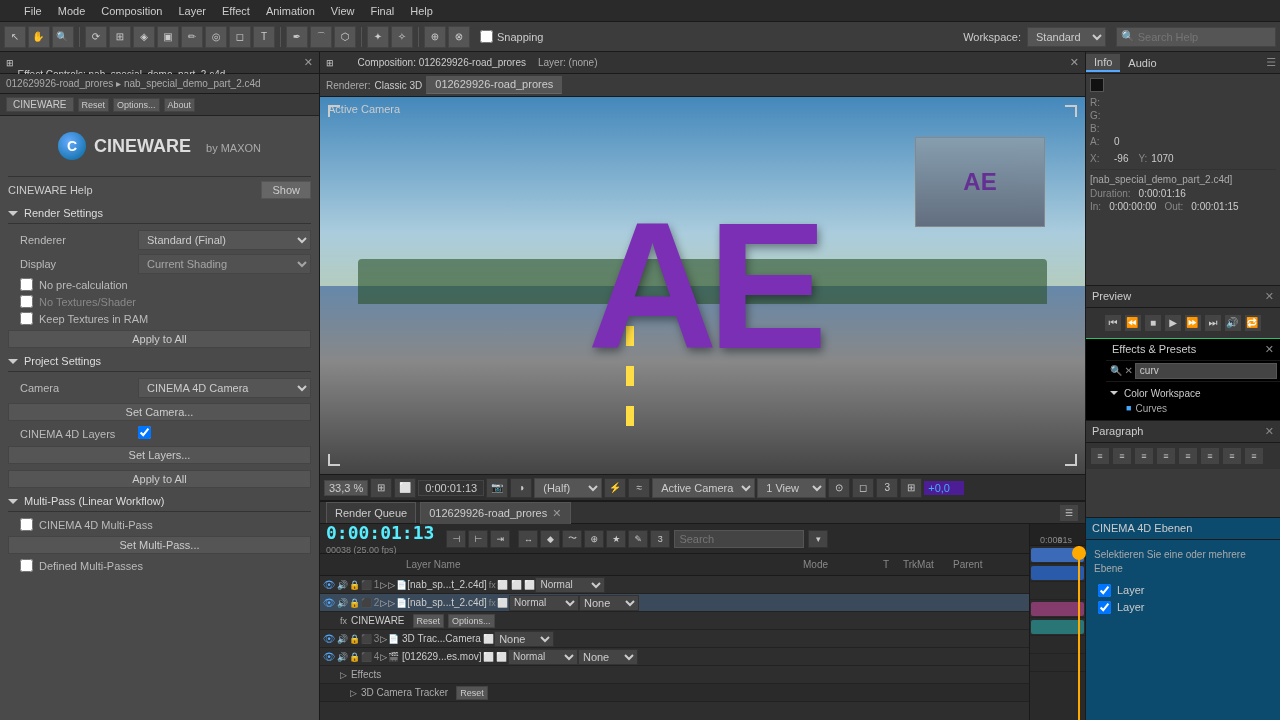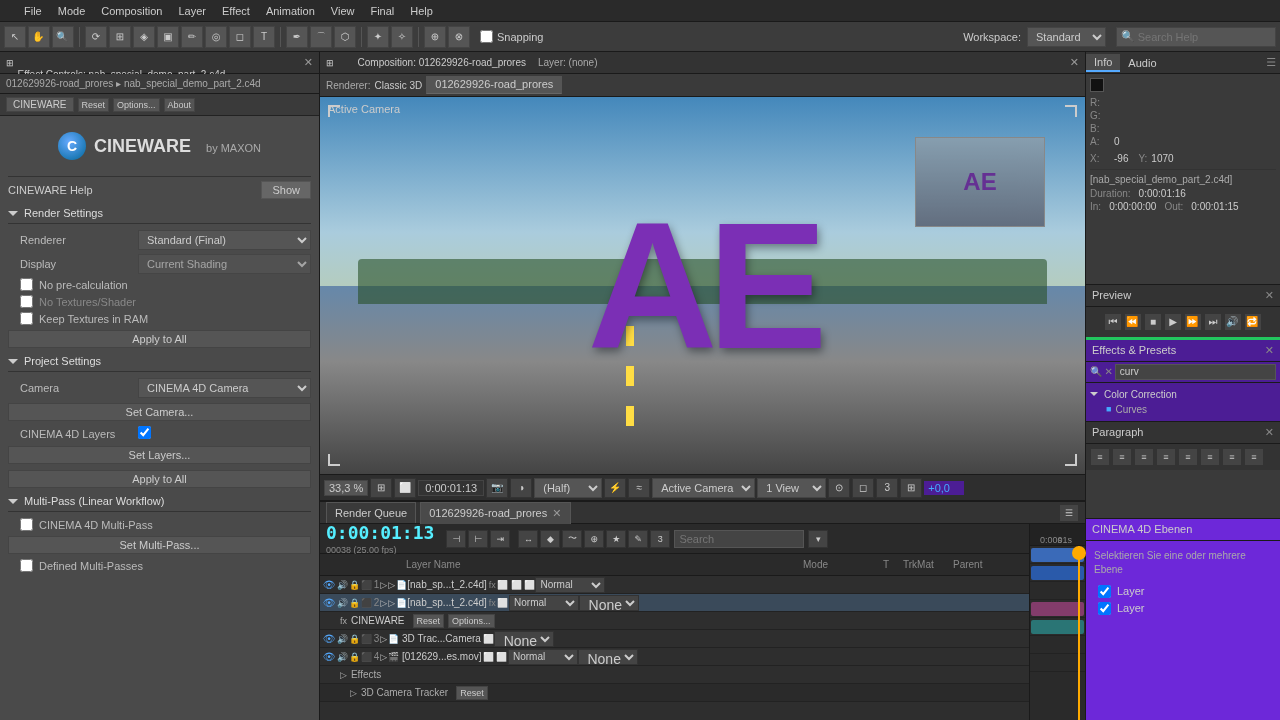--- a/index.html
+++ b/index.html
@@ -110,21 +110,21 @@
     .col-parent { width: 70px; }
 
     
     .layer-rows { flex: 1; overflow-y: auto; }
     .layer-row { height: 18px; display: flex; align-items: center; padding: 0 2px; border-bottom: 1px solid #222; font-size: 10px; color: #bbb; }
     .layer-row.selected { background: #3a4a5a; }
     .layer-icon-area { display: flex; align-items: center; gap: 1px; min-width: 80px; }
     .layer-vis { width: 14px; text-align: center; color: #5af; font-size: 10px; cursor: pointer; }
     .layer-name { color: #ccc; font-size: 10px; white-space: nowrap; overflow: hidden; text-overflow: ellipsis; max-width: 120px; }
     .layer-mode-sel { background: #444; border: 1px solid #333; color: #ccc; font-size: 10px; height: 16px; width: 70px; }
-    .layer-parent-sel { background: #444; border: 1px solid #333; color: #ccc; font-size: 14px; height: 16px; width: 60px; text-align: right; }
+    .layer-parent-sel { background: #444; border: 1px solid #333; color: #ccc; font-size: 11px; height: 16px; width: 60px; }
     .btn-tiny { background: #555; border: 1px solid #444; color: #ccc; font-size: 9px; padding: 0 3px; cursor: pointer; height: 14px; }
     .effects-row { height: 18px; display: flex; align-items: center; padding: 0 2px 0 20px; background: #2e2e2e; border-bottom: 1px solid #222; font-size: 10px; color: #aaa; }
     .tracker-row { height: 18px; display: flex; align-items: center; padding: 0 2px 0 30px; background: #2a2a2a; border-bottom: 1px solid #222; font-size: 10px; color: #aaa; }
 
     
     .tl-right { flex: 1; display: flex; flex-direction: column; }
     .tl-ruler { background: #222; height: 22px; display: flex; align-items: flex-end; padding-bottom: 2px; border-bottom: 1px solid #1a1a1a; position: relative; }
     .ruler-mark { position: absolute; bottom: 0; font-size: 9px; color: #888; }
     .tl-tracks { flex: 1; background: #2a2a2a; position: relative; }
     .track-lane { height: 18px; border-bottom: 1px solid #222; position: relative; }
@@ -149,29 +149,29 @@
 
     
     .preview-panel { background: #333; border-top: 1px solid #1a1a1a; }
     .preview-header { display: flex; align-items: center; padding: 2px 6px; border-bottom: 1px solid #1a1a1a; height: 22px; }
     .preview-title { font-size: 11px; color: #ccc; }
     .preview-content { padding: 4px; }
     .preview-controls { display: flex; align-items: center; justify-content: center; gap: 2px; padding: 2px 0; }
     .prev-btn { width: 18px; height: 18px; background: #444; border: 1px solid #333; color: #ccc; font-size: 10px; display: flex; align-items: center; justify-content: center; cursor: pointer; }
 
     
-    .ep-panel { background: #4c1d95; border-top: 3px solid #22c55e; }
+    .ep-panel { background: #000000; border-top: 1px solid #22c55e; padding-left: 20px; }
     .ep-header { display: flex; align-items: center; padding: 2px 6px; border-bottom: 1px solid #1a1a1a; height: 22px; gap: 4px; }
     .ep-search { background: #444; border: 1px solid #555; color: #ccc; font-size: 10px; height: 16px; flex: 1; padding: 0 4px; }
     .ep-content { padding: 4px; }
     .ep-category { font-size: 10px; color: #ccc; padding: 2px 0; display: flex; align-items: center; gap: 4px; }
     .ep-item { font-size: 10px; color: #aaa; padding: 2px 0 2px 16px; display: flex; align-items: center; gap: 4px; }
 
     
-    .c4d-panel { background: #6d28d9; border-top: 1px solid #1a1a1a; flex: 1; margin-top: 48px; }
+    .c4d-panel { background: #0c4a6e; border-top: 1px solid #1a1a1a; flex: 1; margin-top: 48px; }
     .c4d-header { display: flex; align-items: center; padding: 2px 6px; border-bottom: 1px solid #1a1a1a; height: 22px; }
     .c4d-title { font-size: 11px; color: #ccc; }
     .c4d-content { padding: 8px; font-size: 10px; color: #aaa; }
     .c4d-instruction { color: #aaa; font-size: 10px; line-height: 1.4; }
     .c4d-layers { padding: 8px 4px; display: flex; flex-direction: column; gap: 4px; }
     .c4d-layer-item { display: flex; align-items: center; gap: 6px; font-size: 11px; color: #ccc; }
 
     
     .para-panel { background: #333; border-top: 1px solid #1a1a1a; }
     .para-header { display: flex; align-items: center; padding: 2px 6px; border-bottom: 1px solid #1a1a1a; height: 22px; gap: 4px; }
@@ -690,21 +690,21 @@
         <span style="margin-left:auto;cursor:pointer;color:#888;">✕</span>
       </div>
       <div style="display:flex;align-items:center;padding:2px 4px;gap:2px;border-bottom:1px solid #1a1a1a;">
         <span style="color:#888;font-size:10px;">🔍</span>
         <span style="color:#888;font-size:10px;cursor:pointer;">✕</span>
         <input type="text" class="ep-search" value="curv" style="">
       </div>
       <div class="ep-content">
         <div class="ep-category">
           <span class="triangle" style="border-top-width:4px;border-left-width:4px;border-right-width:4px;"></span>
-          <span>Color Correction</span>
+          <span>Color Workspace</span>
         </div>
         <div class="ep-item">
           <span style="font-size:9px;color:#4af;">■</span>
           <span>Curves</span>
         </div>
       </div>
     </div>
 
     <div class="para-panel">
       <div class="para-header">

